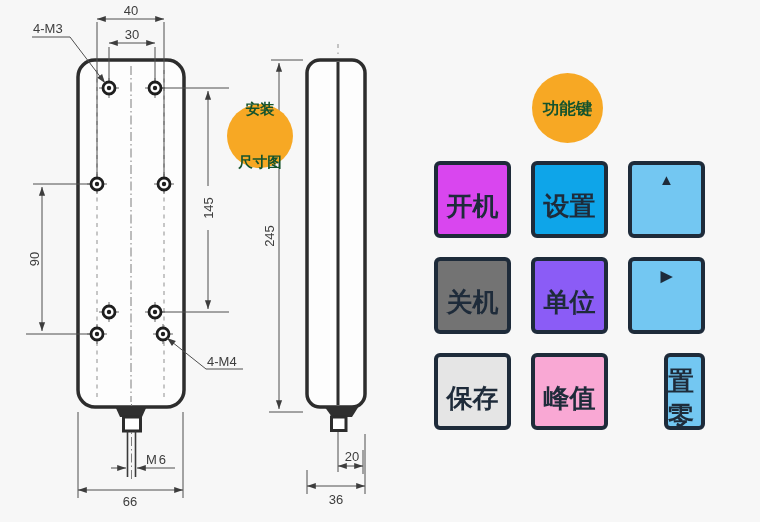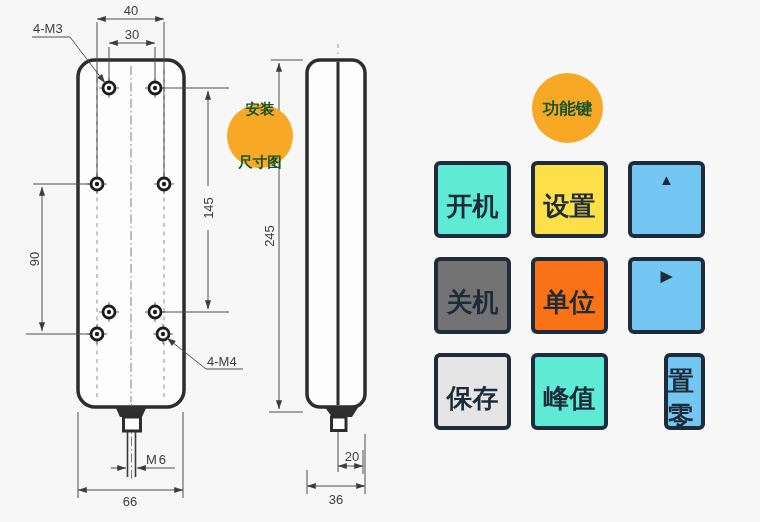--- a/index.html
+++ b/index.html
@@ -197,42 +197,42 @@
     </g>
   </svg>
 
   <div class="badge install" style="background-color: rgb(247, 168, 36);">
     <span>安装</span>
     <span>尺寸图</span>
   </div>
   <div class="badge func" style="background-color: rgb(247, 168, 36);">功能键</div>
 
   <div class="keys">
-    <div class="key" style="background-color: #5eead4; border-color: rgb(30, 43, 58);">
+    <div class="key" style="background-color: #d946ef; border-color: rgb(30, 43, 58);">
       <span>开机</span>
     </div>
-    <div class="key" style="background-color: #fde047; border-color: rgb(30, 43, 58);">
+    <div class="key" style="background-color: #0ea5e9; border-color: rgb(30, 43, 58);">
       <span>设置</span>
     </div>
     <div class="key" style="background-color: rgb(115, 199, 242); border-color: rgb(30, 43, 58);">
       <span class="arrow">▲</span>
     </div>
     <div class="key" style="background-color: #737373; border-color: rgb(30, 43, 58);">
       <span>关机</span>
     </div>
-    <div class="key" style="background-color: #f97316; border-color: rgb(30, 43, 58);">
+    <div class="key" style="background-color: #8b5cf6; border-color: rgb(30, 43, 58);">
       <span>单位</span>
     </div>
     <div class="key" style="background-color: rgb(115, 199, 242); border-color: rgb(30, 43, 58);">
       <span class="arrow">▶</span>
     </div>
     <div class="key" style="background-color: #e5e5e5; border-color: rgb(30, 43, 58);">
       <span>保存</span>
     </div>
-    <div class="key" style="background-color: #5eead4; border-color: rgb(30, 43, 58);">
+    <div class="key" style="background-color: #f9a8d4; border-color: rgb(30, 43, 58);">
       <span>峰值</span>
     </div>
     <div class="key" style="background-color: rgb(115, 199, 242); border-color: rgb(30, 43, 58); margin-left: 36px;">
       <span>置零</span>
     </div>
   </div>
 
 </div>
 
 </body></html>

